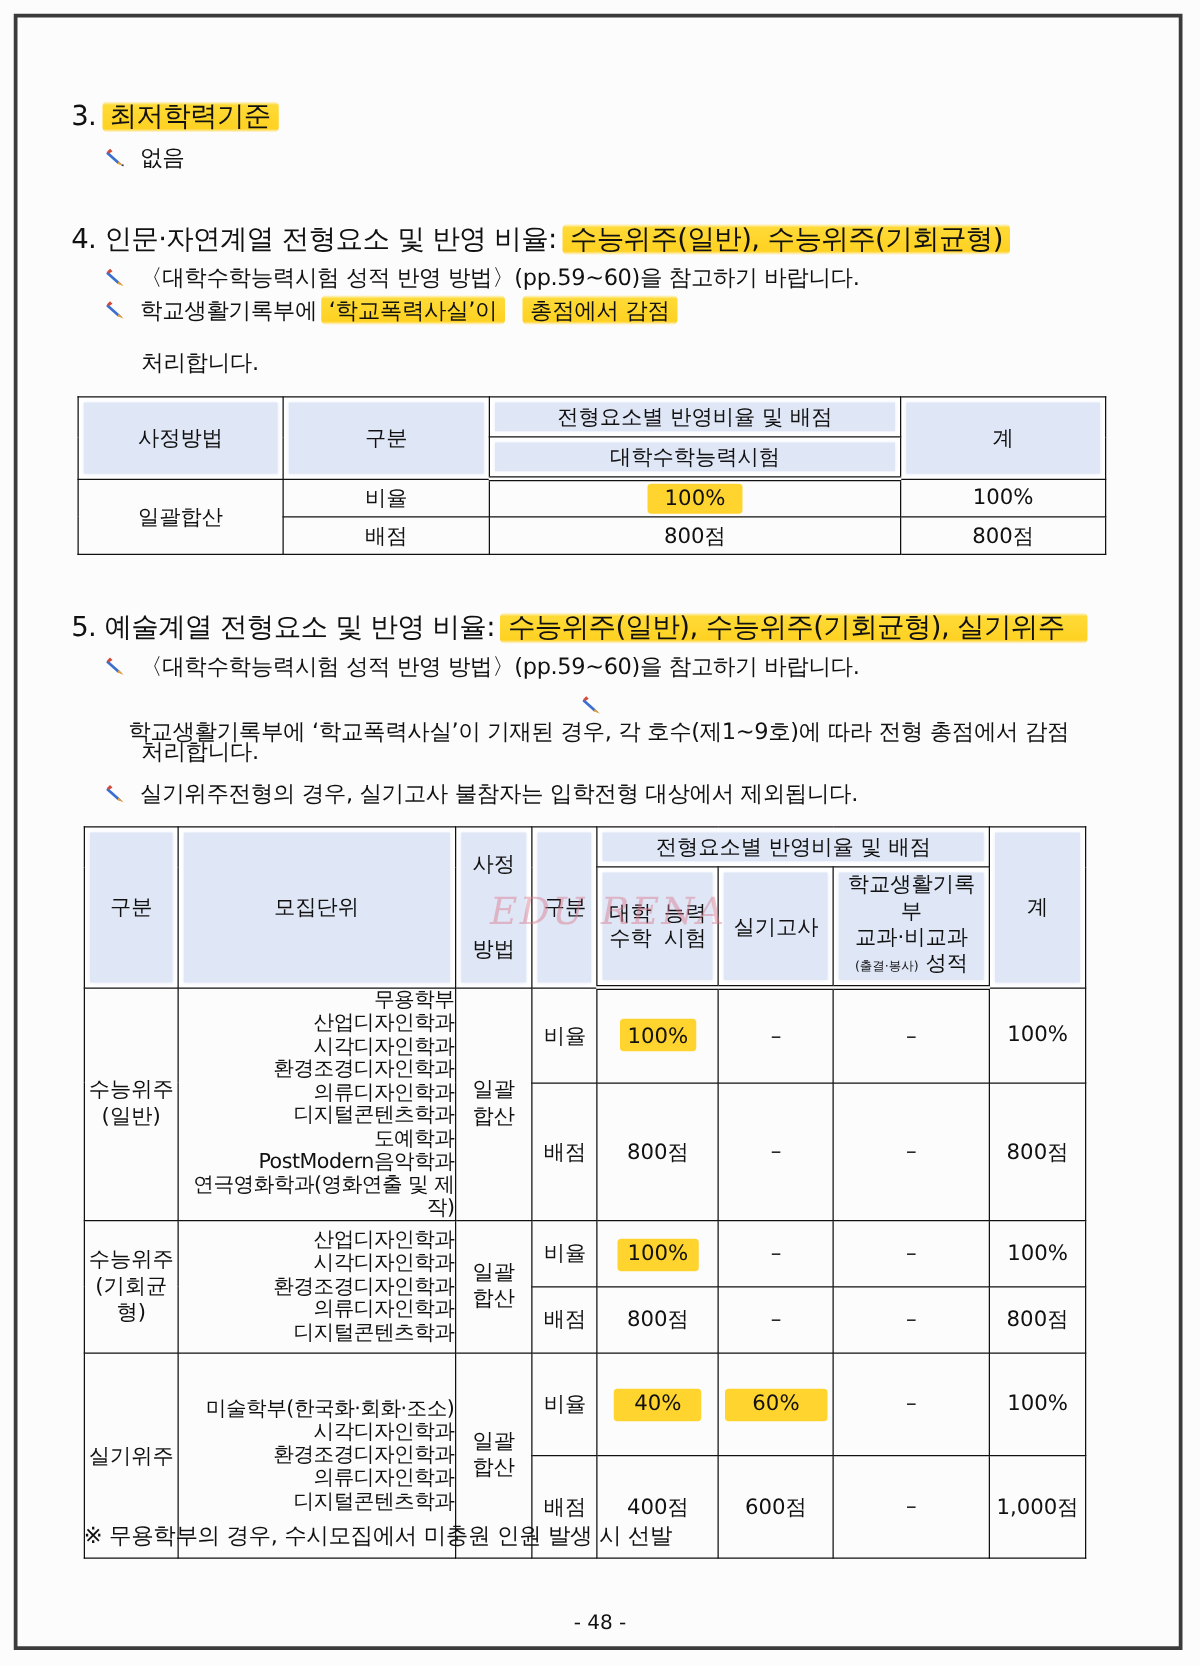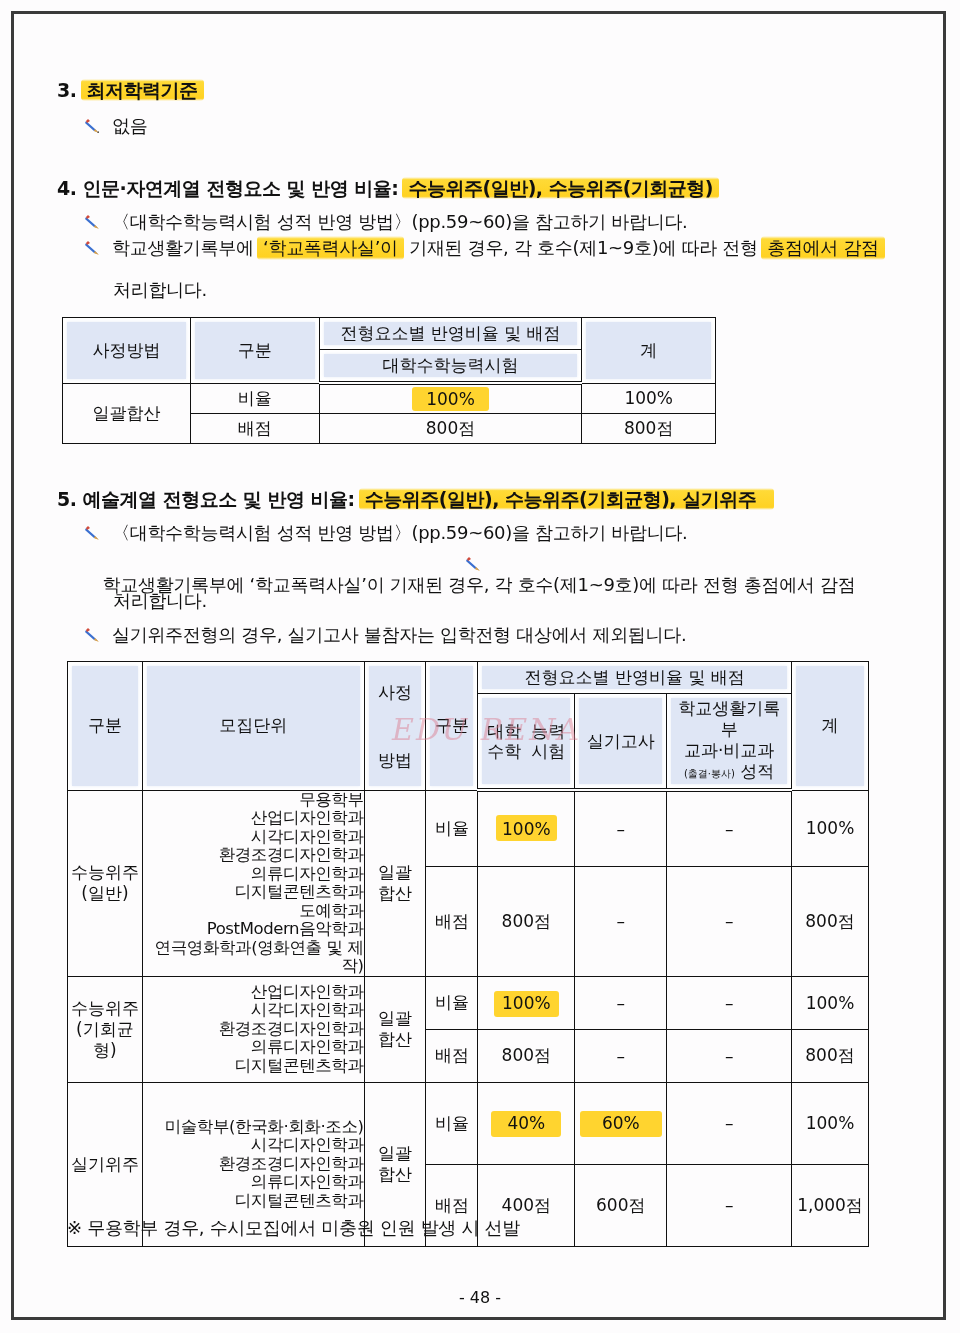--- a/index.html
+++ b/index.html
@@ -3,21 +3,21 @@
 <meta charset="utf-8">
 <style>
   html, body { margin: 0; padding: 0; background: #fdfcfd; }
   body { width: 960px; height: 1333px; position: relative; overflow: hidden;
          font-family: "DejaVu Sans", "Liberation Sans", sans-serif; color: #111; }
   .page-frame { position: absolute; left: 11px; top: 11px; width: 935px; height: 1309px;
                 border: 3px solid #3b3b3b; box-sizing: border-box; }
   .abs { position: absolute; }
   .hl { background: linear-gradient(180deg, rgba(255,220,40,0.0) 0%, rgba(255,212,20,0.85) 12%, rgba(255,205,10,0.9) 88%, rgba(255,220,40,0.0) 100%);
         border-radius: 4px; padding: 0 6px; margin-left: -2px; }
-  .heading { font-size: 19px; font-weight: bold; letter-spacing: -0.5px; white-space: nowrap; }
+  .heading { font-size: 22px; font-weight: normal; letter-spacing: -0.5px; white-space: nowrap; }
   .bullet-line { font-size: 18px; letter-spacing: -0.3px; white-space: nowrap; display: flex; align-items: center; justify-content: flex-end; }
   .pencil { display: inline-block; width: 18px; height: 18px; margin-right: 10px; flex: 0 0 18px; }
   .cont-line { font-size: 18px; letter-spacing: -0.3px; white-space: nowrap; }
 
   table.t { border-collapse: collapse; position: absolute; font-size: 17px; text-align: center; }
   table.t td, table.t th { border: 1.5px solid #111; padding: 0; font-weight: normal; }
   table.t th { background: #fff; }
   table.t th .hdr { background: #dfe6f5; display: flex; align-items: center; justify-content: center;
                     margin: 4px; height: calc(100% - 8px); box-shadow: 0 0 3px #e6ecf8; }
   table.t tr.head-last th { border-bottom: 4px double #111; }
@@ -60,26 +60,26 @@
   <span>〈대학수학능력시험 성적 반영 방법〉(pp.59~60)을 참고하기 바랍니다.</span>
 </div>
 <div class="abs bullet-line" style="left:84px; top:236px;">
   <svg class="pencil" viewBox="0 0 18 18">
       <path d="M2 4 L11 12 L14 15 L10 14 L1 6 Z" fill="#3a6fd0"></path>
       <path d="M11 12 L15 16 L10 14 Z" fill="#e6a23a"></path>
       <path d="M2 4 L4 2 L6 4 L3 6 Z" fill="#d24a3a"></path>
     </svg>
   <span>학교생활기록부에</span>&nbsp;
   <span class="hl">‘학교폭력사실’이</span>&nbsp;
-  <span>기재된 경우, 각 호수(제1~9호)에 따라 전형</span>&nbsp;
+  &nbsp;
   <span class="hl">총점에서 감점</span>
 </div>
 <div class="abs cont-line" style="left:113px; top:278px;">처리합니다.</div>
 
-<table class="t" style="left:62px; top:317px; width:654px; height:124px;">
+<table class="t" style="left:62px; top:317px; width:823px; height:124px;">
   <colgroup>
       <col style="width:160px">
       <col style="width:161px">
       <col style="width:321px">
       <col style="width:160px">
     </colgroup>
   <tbody>
       <tr style="height:30px;">
     <th rowspan="2">
           <div class="hdr">사정방법</div>
@@ -298,15 +298,15 @@
     <td>400점</td>
     <td>600점</td>
     <td>–</td>
     <td>1,000점</td>
   </tr>
 </tbody>
   </table>
 
 <div class="watermark" style="left:392px; top:712px;">EDU RENA</div>
 
-<div class="abs cont-line" style="left:67px; top:1216px;">※ 무용학부 경우, 수시모집에서 미충원 인원 발생 시 선발</div>
+<div class="abs cont-line" style="left:67px; top:1216px;">※ 무용학부의 경우, 수시모집에서 미충원 인원 발생 시 선발</div>
 
 <div class="abs" style="left:0; width:960px; top:1288px; text-align:center; font-size:16px;">- 48 -</div>
 
 </body></html>

